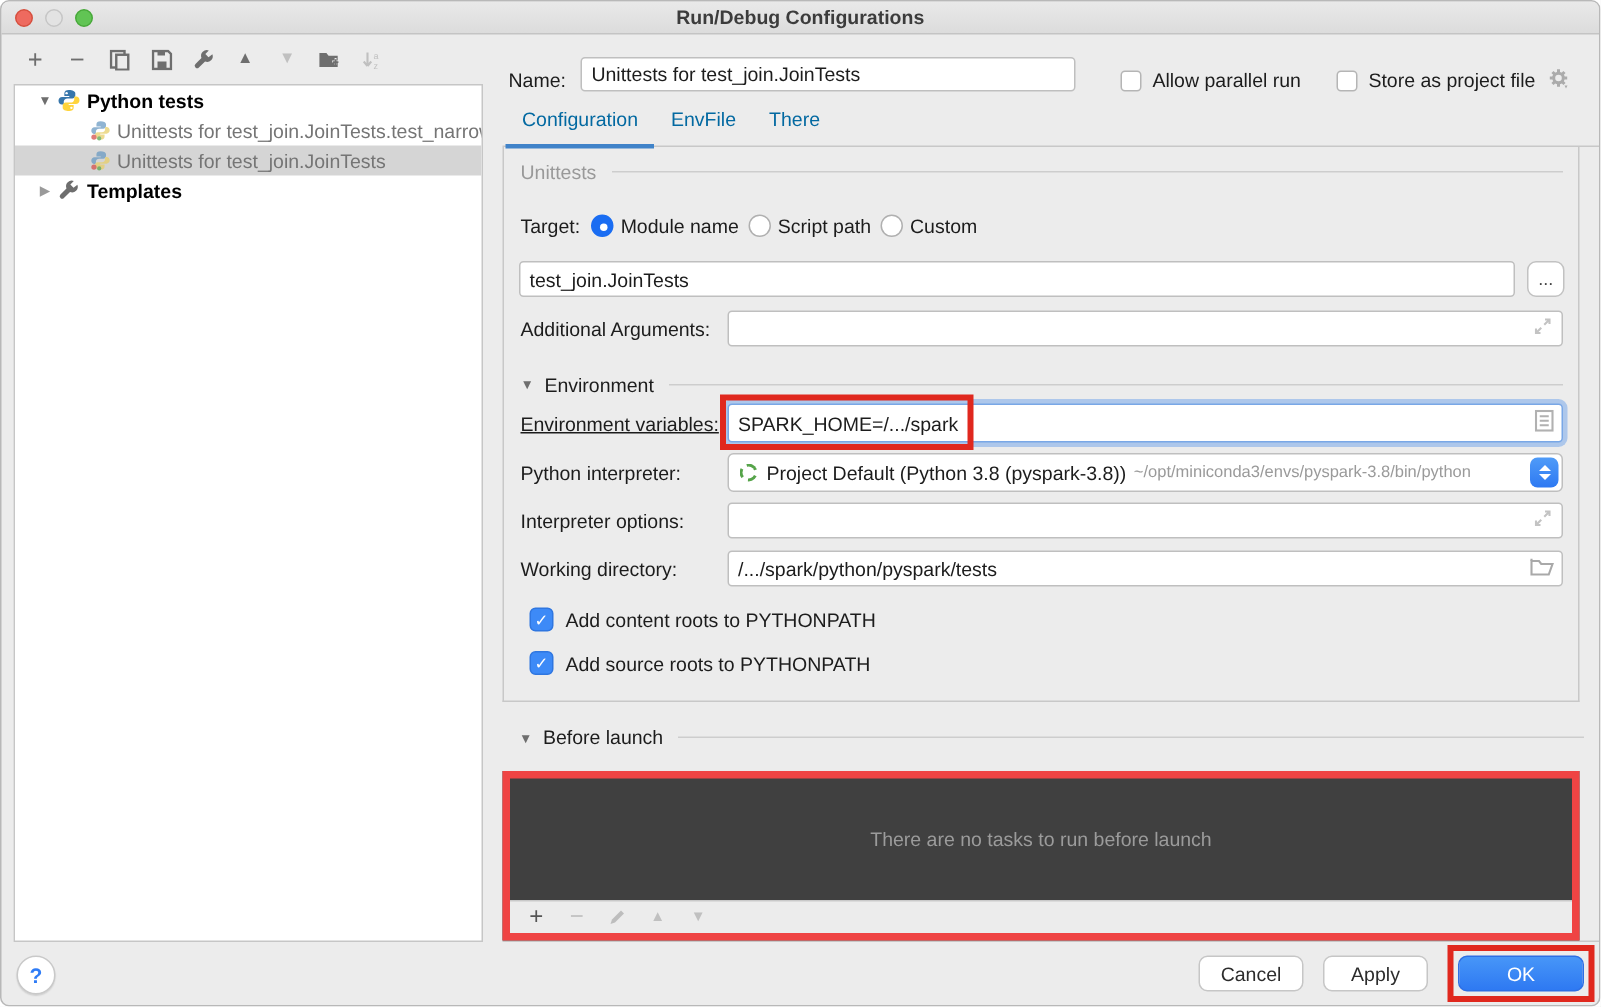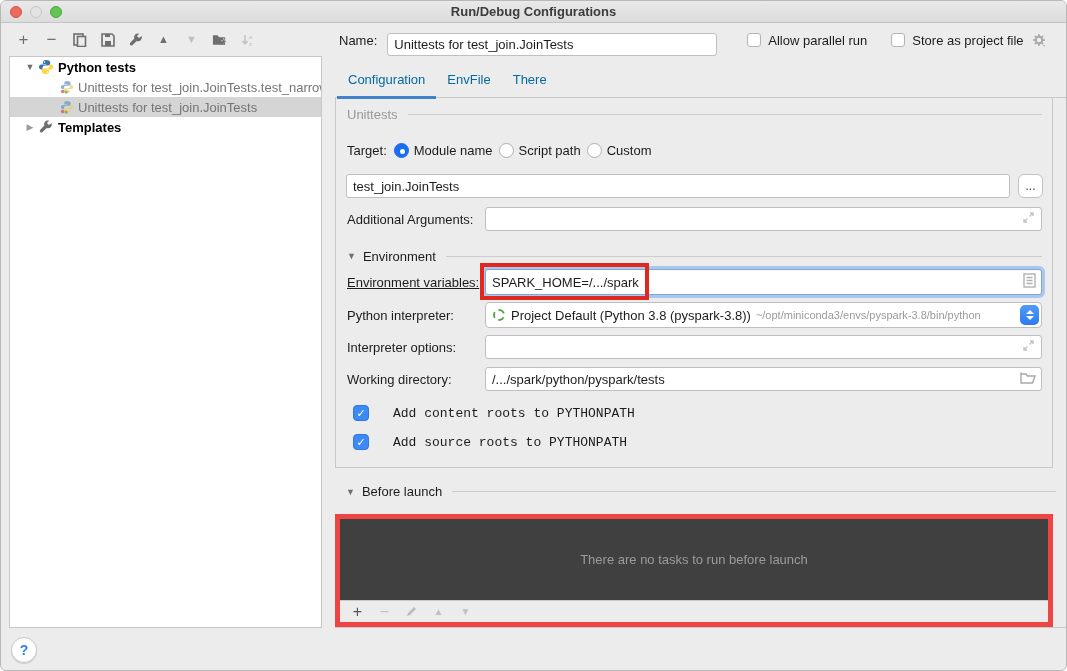--- a/index.html
+++ b/index.html
@@ -36,21 +36,21 @@
   .arrow.closed { color:#9a9a9a; }
   .ticon { width:16px; height:16px; flex:none; margin-right:4px; }
   .ticon.small { width:14px; height:14px; }
   .tlabel.bold { font-weight:700; color:#000000; }
   .tlabel.child { color:#757575; }
   .ind1 { padding-left:12px; } .ind2 { padding-left:50px; }
 
   
   .main { position:absolute; left:334px; top:22px; right:0; bottom:42px; border-bottom:1px solid #c8c8c8; }
 
-  .name-row { height:38px; display:flex; align-items:flex-start; padding:10px 10px 0 4px; }
+  .name-row { height:38px; display:flex; align-items:flex-end; padding:10px 10px 0 4px; }
   .name-row label { margin-right:10px; }
   .txt { height:23px; background:#fff; border:1px solid #bfbfbf; border-radius:3px;
          font:13px "Liberation Sans","DejaVu Sans",sans-serif; color:#1c1c1c; padding:0 6px; outline:none; }
   #name-input { width:330px; }
   .cb { width:14px; height:14px; background:#fff; border:1px solid #b5b5b5; border-radius:3px; flex:none; }
   .cb.checked { background:#3d8af7; border-color:#2f76e0; color:#fff; display:flex;
                 align-items:center; justify-content:center; font-size:11px; font-weight:700; }
   .hdr-cb1 { margin-left:30px; } .hdr-cb2 { margin-left:24px; }
   .cb-lab { margin-left:7px; }
   .gear-wrap { margin-left:8px; position:relative; width:18px; height:16px; color:#ababab; }
@@ -89,21 +89,21 @@
   .conda { width:12px; height:12px; border-radius:50%; border:2px dashed #56a44a; flex:none; margin-right:6px; }
   .sel-path { color:#9a9a9a; font-size:11px; margin-left:5px; white-space:nowrap; overflow:hidden; }
   .spinner { position:absolute; right:2px; top:2px; bottom:2px; width:19px; border-radius:5px;
              background:linear-gradient(#4f9bf8,#2e79f2); display:flex; flex-direction:column;
              align-items:center; justify-content:center; gap:2px; }
   .chev { width:0; height:0; border-left:4px solid transparent; border-right:4px solid transparent; }
   .chev.up { border-bottom:4px solid #fff; } .chev.dn { border-top:4px solid #fff; }
 
   .cbrow { left:17px; }
   .cb16 { width:16px; height:16px; font-size:12px; border-radius:4px; }
-  .cb16-lab { margin-left:24px;font-family:Liberation Mono, monospace; }
+  .cb16-lab { margin-left:8px; }
 
   .bl-header { position:absolute; top:461px; left:11px; right:10px; display:flex; align-items:center; }
   .bl-box { position:absolute; top:491px; left:0; right:13px; bottom:0;
             background:#404040; border:5px solid #ef4444; }
   .bl-empty { position:absolute; top:0; left:0; right:0; bottom:22px; display:flex;
               align-items:center; justify-content:center; color:#9b9b9b; }
   .bl-toolbar { position:absolute; left:0; right:0; bottom:0; height:22px; background:#ececec;
                 border-top:1px solid #c9c9c9; display:flex; align-items:center; gap:12px; padding-left:10px; }
   .bl-toolbar .tbi { font-size:14px; }
 
@@ -369,15 +369,22 @@
             </svg>
         </span>
         <span class="tbi dis" style="font-size:10px;">▲</span>
         <span class="tbi dis" style="font-size:10px;">▼</span>
       </div>
     </div>
   </div>
 
   <div class="footer">
     <div class="help">?</div>
+    <div class="f-btns">
+      <div class="btn">Cancel</div>
+      <div class="btn">Apply</div>
+      <div class="ok-wrap red-box" style="position:static;pointer-events:auto;">
+        <div class="btn primary">OK</div>
+      </div>
+    </div>
   </div>
 
 </div>
 
 </body></html>

